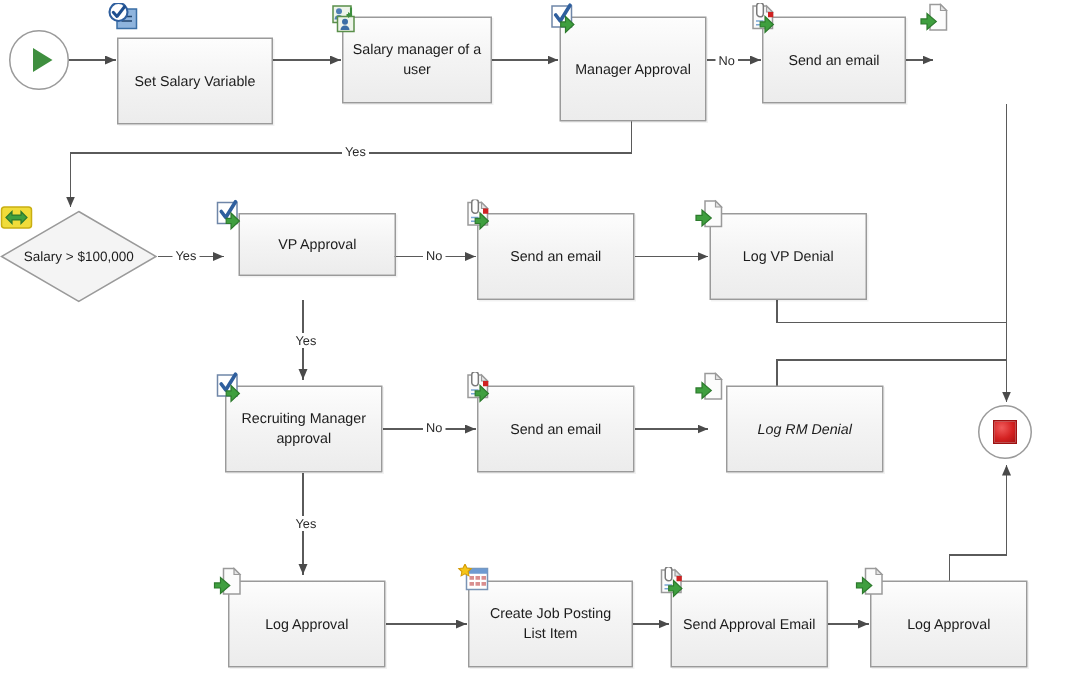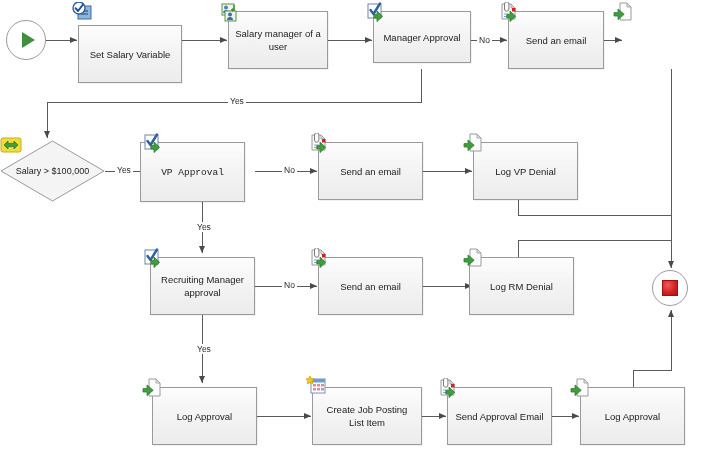--- a/index.html
+++ b/index.html
@@ -183,21 +183,21 @@
       <circle cx="8" cy="5.5" r="2" fill="#4f7fb5"></circle>
       <path d="M5,11 a3,3 0 0 1 6,0 z" fill="#4f7fb5"></path>
       <rect x="7" y="9" width="11" height="10" fill="#eef4ea" stroke="#5a8f4a" stroke-width="1"></rect>
       <circle cx="12" cy="12.5" r="2" fill="#3a6ea5"></circle>
       <path d="M9,18 a3,3 0 0 1 6,0 z" fill="#3a6ea5"></path>
       <path d="M16,3 l0,5 l-3,0" fill="none" stroke="#3f8f3f" stroke-width="1.4"></path>
       <path d="M14,6 l3,2 l-3,2 z" fill="#3f8f3f"></path>
     </svg>
   </div>
 
-  <div class="node" style="left:373px; top:11px; width:98px; height:52px;">
+  <div class="node" style="left:373px; top:11px; width:98px; height:70px;">
     <span class="label">Manager Approval</span>
   </div>
   <div class="icon" style="left:365px; top:2px;">
     <svg width="26" height="22" viewBox="0 0 26 22">
       <rect x="3" y="2" width="13" height="14" fill="#ffffff" stroke="#6f86a8" stroke-width="1"></rect>
       <path d="M5.5,8 L8.5,12 L15,1.5" fill="none" stroke="#2f5f9e" stroke-width="2.4" stroke-linecap="round" stroke-linejoin="round"></path>
       <path d="M12,9 l0,3.6 l-3.2,0 l0,3.4 l3.2,0 l0,3.6 l5.6,-5.3 z" fill="#3f9f3f" stroke="#2d7a2d" stroke-width="0.8"></path>
     </svg>
   </div>
 
@@ -230,21 +230,21 @@
     </svg>
     <span class="label">Salary &gt; $100,000</span>
   </div>
   <div class="icon" style="left:0px; top:135px;">
     <svg width="26" height="22" viewBox="0 0 26 22">
       <rect x="1" y="3" width="20" height="14" rx="2" fill="#f0dc3a" stroke="#c9ae12" stroke-width="1"></rect>
       <path d="M4,10 l4,-4 l0,2.4 l6,0 l0,-2.4 l4,4 l-4,4 l0,-2.4 l-6,0 l0,2.4 z" fill="#3f9f3f" stroke="#2d7a2d" stroke-width="0.8"></path>
     </svg>
   </div>
 
-  <div class="node" style="left:140px; top:142px; width:105px; height:60px;font-family:Liberation Mono, monospace;">
+  <div class="node" style="left:159px; top:142px; width:105px; height:42px;">
     <span class="label">VP Approval</span>
   </div>
   <div class="icon" style="left:142px; top:133px;">
     <svg width="26" height="22" viewBox="0 0 26 22">
       <rect x="3" y="2" width="13" height="14" fill="#ffffff" stroke="#6f86a8" stroke-width="1"></rect>
       <path d="M5.5,8 L8.5,12 L15,1.5" fill="none" stroke="#2f5f9e" stroke-width="2.4" stroke-linecap="round" stroke-linejoin="round"></path>
       <path d="M12,9 l0,3.6 l-3.2,0 l0,3.4 l3.2,0 l0,3.6 l5.6,-5.3 z" fill="#3f9f3f" stroke="#2d7a2d" stroke-width="0.8"></path>
     </svg>
   </div>
 
@@ -293,21 +293,21 @@
       <path d="M4,2 h9 l4,4 v11 h-13 z" fill="#fbfbfb" stroke="#9a9a9a" stroke-width="1"></path>
       <path d="M13,2 v4 h4 z" fill="#e4e4e4" stroke="#9a9a9a" stroke-width="0.8"></path>
       <path d="M6.5,2 a2.2,2.2 0 0 1 4.4,0 v5 a2.2,2.2 0 0 1 -4.4,0 z" fill="#ffffff" stroke="#7a7a7a" stroke-width="1"></path>
       <rect x="14" y="6" width="3.5" height="3.5" fill="#cf2222"></rect>
       <line x1="6" y1="12" x2="11" y2="12" stroke="#7aa7d5" stroke-width="1"></line>
       <line x1="6" y1="14.5" x2="10" y2="14.5" stroke="#7aa7d5" stroke-width="1"></line>
       <path d="M12,9 l0,3.6 l-3.2,0 l0,3.4 l3.2,0 l0,3.6 l5.6,-5.3 z" fill="#3f9f3f" stroke="#2d7a2d" stroke-width="0.8"></path>
     </svg>
   </div>
 
-  <div class="node" style="left:469px; top:257px; width:105px; height:58px;">
+  <div class="node" style="left:484px; top:257px; width:105px; height:58px;font-style:italic;">
     <span class="label">Log RM Denial</span>
   </div>
   <div class="icon" style="left:463px; top:248px;">
     <svg width="26" height="22" viewBox="0 0 26 22">
       <path d="M7,1 h7 l4,4 v13 h-11 z" fill="#fcfcfc" stroke="#9a9a9a" stroke-width="1"></path>
       <path d="M14,1 v4 h4 z" fill="#e4e4e4" stroke="#9a9a9a" stroke-width="0.8"></path>
       <path d="M5,7 l0,3.6 l-4,0 l0,3.4 l4,0 l0,3.6 l6.2,-5.3 z" fill="#3f9f3f" stroke="#2d7a2d" stroke-width="0.8"></path>
     </svg>
   </div>
 

